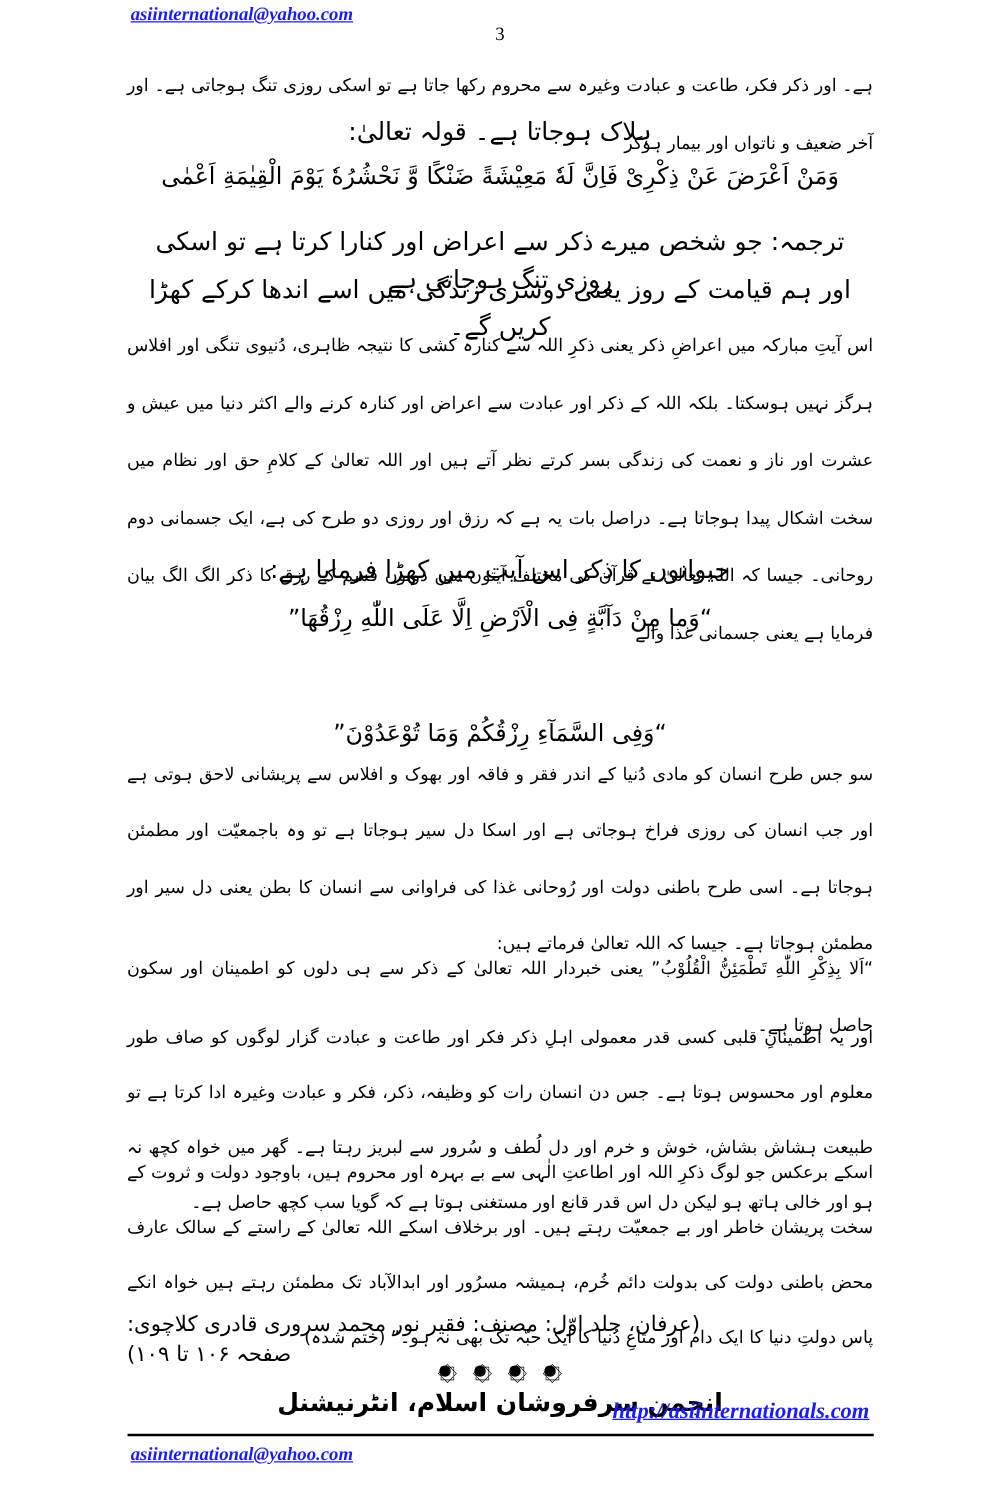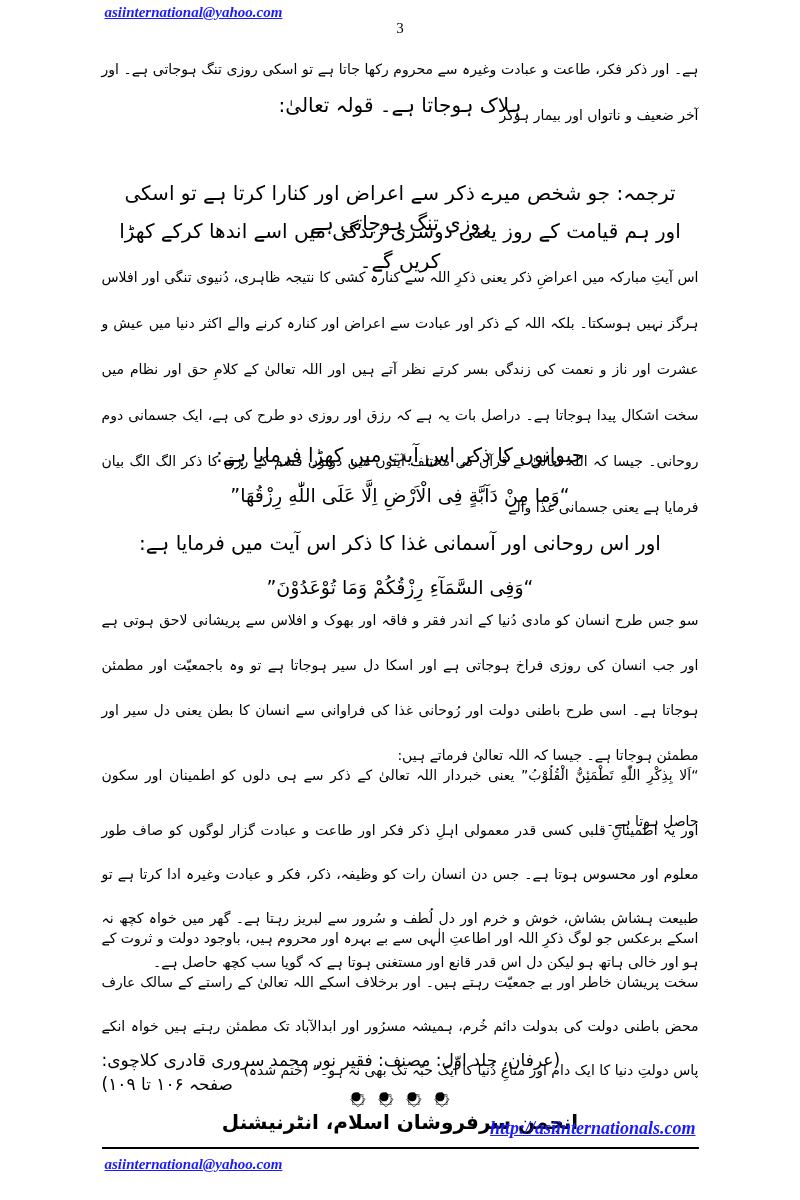--- a/index.html
+++ b/index.html
@@ -85,26 +85,26 @@
 <body>
 
 <div class="page">
 
   <a class="blk link header-email" href="#">asiinternational@yahoo.com</a>
 
   <div class="blk page-num">3</div>
 
   <div class="blk rtl-just b0">ہے۔ اور ذکر فکر، طاعت و عبادت وغیرہ سے محروم رکھا جاتا ہے تو اسکی روزی تنگ ہوجاتی ہے۔ اور آخر ضعیف و ناتواں اور بیمار ہوکر</div>
   <div class="blk rtl-center b1">ہلاک ہوجاتا ہے۔ قولہ تعالیٰ:</div>
+  <div class="blk verse b2">وَمَنْ اَعْرَضَ عَنْ ذِكْرِیْ فَاِنَّ لَهٗ مَعِیْشَةً ضَنْكًا وَّ نَحْشُرُهٗ یَوْمَ الْقِیٰمَةِ اَعْمٰی</div>
   <div class="blk rtl-center b3">ترجمہ: جو شخص میرے ذکر سے اعراض اور کنارا کرتا ہے تو اسکی روزی تنگ ہوجاتی ہے</div>
   <div class="blk rtl-center b4">اور ہم قیامت کے روز یعنی دوسری زندگی میں اسے اندھا کرکے کھڑا کریں گے۔</div>
   <div class="blk rtl-just b5">اس آیتِ مبارکہ میں اعراضِ ذکر یعنی ذکرِ اللہ سے کنارہ کشی کا نتیجہ ظاہری، دُنیوی تنگی اور افلاس ہرگز نہیں ہوسکتا۔ بلکہ اللہ کے ذکر اور عبادت سے اعراض اور کنارہ کرنے والے اکثر دنیا میں عیش و عشرت اور ناز و نعمت کی زندگی بسر کرتے نظر آتے ہیں اور اللہ تعالیٰ کے کلامِ حق اور نظام میں سخت اشکال پیدا ہوجاتا ہے۔ دراصل بات یہ ہے کہ رزق اور روزی دو طرح کی ہے، ایک جسمانی دوم روحانی۔ جیسا کہ اللہ تعالیٰ نے قرآن کی مختلف آیتوں میں دونوں قسم کے رزق کا ذکر الگ الگ بیان فرمایا ہے یعنی جسمانی غذا والے</div>
   <div class="blk rtl-center b6">حیوانوں کا ذکر اس آیت میں کھڑا فرمایا ہے:</div>
   <div class="blk verse b7">“وَما مِنْ دَآبَّةٍ فِی الْاَرْضِ اِلَّا عَلَی اللّٰهِ رِزْقُهَا”</div>
-  <div class="blk rtl-center b8">اور اس روحانی اور آسمانی غذا کا ذکر اس آیت میں فرمایا ہے:</div>
   <div class="blk verse b9">“وَفِی السَّمَآءِ رِزْقُكُمْ وَمَا تُوْعَدُوْنَ”</div>
   <div class="blk rtl-just b10">سو جس طرح انسان کو مادی دُنیا کے اندر فقر و فاقہ اور بھوک و افلاس سے پریشانی لاحق ہوتی ہے اور جب انسان کی روزی فراخ ہوجاتی ہے اور اسکا دل سیر ہوجاتا ہے تو وہ باجمعیّت اور مطمئن ہوجاتا ہے۔ اسی طرح باطنی دولت اور رُوحانی غذا کی فراوانی سے انسان کا بطن یعنی دل سیر اور مطمئن ہوجاتا ہے۔ جیسا کہ اللہ تعالیٰ فرماتے ہیں:</div>
   <div class="blk rtl-just b11">“اَلا بِذِكْرِ اللّٰهِ تَطْمَئِنُّ الْقُلُوْبُ”  یعنی خبردار اللہ تعالیٰ کے ذکر سے ہی دلوں کو اطمینان اور سکون حاصل ہوتا ہے۔</div>
   <div class="blk rtl-just b12">اور یہ اطمینانِ قلبی کسی قدر معمولی اہلِ ذکر فکر اور طاعت و عبادت گزار لوگوں کو صاف طور معلوم اور محسوس ہوتا ہے۔ جس دن انسان رات کو وظیفہ، ذکر، فکر و عبادت وغیرہ ادا کرتا ہے تو طبیعت ہشاش بشاش، خوش و خرم اور دل لُطف و سُرور سے لبریز رہتا ہے۔ گھر میں خواہ کچھ نہ ہو اور خالی ہاتھ ہو لیکن دل اس قدر قانع اور مستغنی ہوتا ہے کہ گویا سب کچھ حاصل ہے۔</div>
   <div class="blk rtl-just b13">اسکے برعکس جو لوگ ذکرِ اللہ اور اطاعتِ الٰہی سے بے بہرہ اور محروم ہیں، باوجود دولت و ثروت کے سخت پریشان خاطر اور بے جمعیّت رہتے ہیں۔ اور برخلاف اسکے اللہ تعالیٰ کے راستے کے سالک عارف محض باطنی دولت کی بدولت دائم خُرم، ہمیشہ مسرُور اور ابدالآباد تک مطمئن رہتے ہیں خواہ انکے پاس دولتِ دنیا کا ایک دام اور متاعِ دُنیا کا ایک حبّہ تک بھی نہ ہو۔” (ختم شدہ)</div>
   <div class="blk footnote b14">(عرفان، جلد اوّل: مصنف: فقیر نور محمد سروری قادری کلاچوی: صفحہ ۱۰۶ تا ۱۰۹)</div>
 
   <div class="blk ornaments">
     <span class="orn">
       <span class="outer">۞</span>

